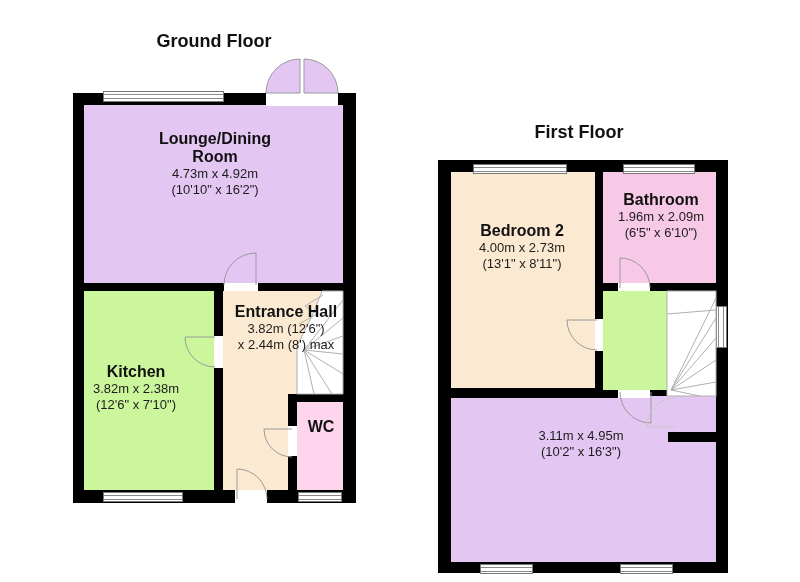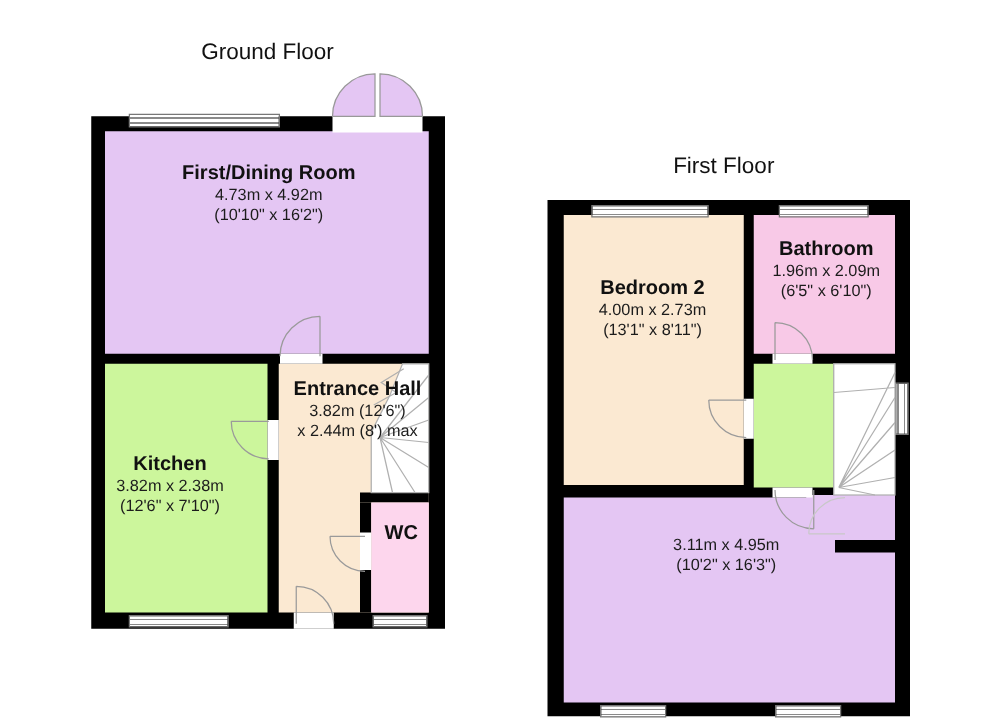--- a/index.html
+++ b/index.html
@@ -11,21 +11,21 @@
   .opening{position:absolute;background:#ffffff;}
   .win-h{position:absolute;background:
       linear-gradient(to bottom, #ffffff 0px,#ffffff 2px,#8a8a8a 2px,#8a8a8a 3px,
                       #ffffff 3px,#ffffff 6px,#8a8a8a 6px,#8a8a8a 7px,#ffffff 7px);
       border:1px solid #777777;box-sizing:border-box;}
   .win-v{position:absolute;background:
       linear-gradient(to right, #ffffff 0px,#ffffff 1px,#8a8a8a 1px,#8a8a8a 2px,
                       #ffffff 2px,#ffffff 6px,#8a8a8a 6px,#8a8a8a 7px,#ffffff 7px);
       border:1px solid #777777;box-sizing:border-box;}
   svg.overlay{position:absolute;left:0;top:0;pointer-events:none;}
-  .floor-title{position:absolute;transform:translateX(-50%);font-weight:normal;
+  .floor-title{position:absolute;transform:translateX(-50%);font-weight:bold;
                font-size:18px;color:#111111;white-space:nowrap;}
   .room-label{position:absolute;transform:translateX(-50%);text-align:center;color:#111111;}
   .room-name{font-weight:bold;font-size:16px;line-height:18px;}
   .room-dims{font-size:13px;line-height:16px;color:#1c1c1c;}
 </style>
 </head>
 <body>
 
 <div id="canvas">
 
@@ -108,21 +108,21 @@
       <path d="M651,392 L651,423 M620,392 A31,31 0 0 0 651,423"></path>
 
       <path d="M676,427 L647,427 M647,427 A29,29 0 0 1 676,398" stroke="#c8c8c8"></path>
     </g>
   </svg>
 
   <div class="floor-title" style="left:214px;top:31px;">Ground Floor</div>
   <div class="floor-title" style="left:579px;top:122px;">First Floor</div>
 
   <div class="room-label" style="left:215px;top:130px;width:160px;">
-    <div class="room-name">First/Dining Room</div>
+    <div class="room-name">Lounge/Dining Room</div>
     <div class="room-dims">4.73m x 4.92m</div>
     <div class="room-dims">(10'10" x 16'2")</div>
   </div>
 
   <div class="room-label" style="left:136px;top:363px;width:130px;">
     <div class="room-name">Kitchen</div>
     <div class="room-dims">3.82m x 2.38m</div>
     <div class="room-dims">(12'6" x 7'10")</div>
   </div>
 

